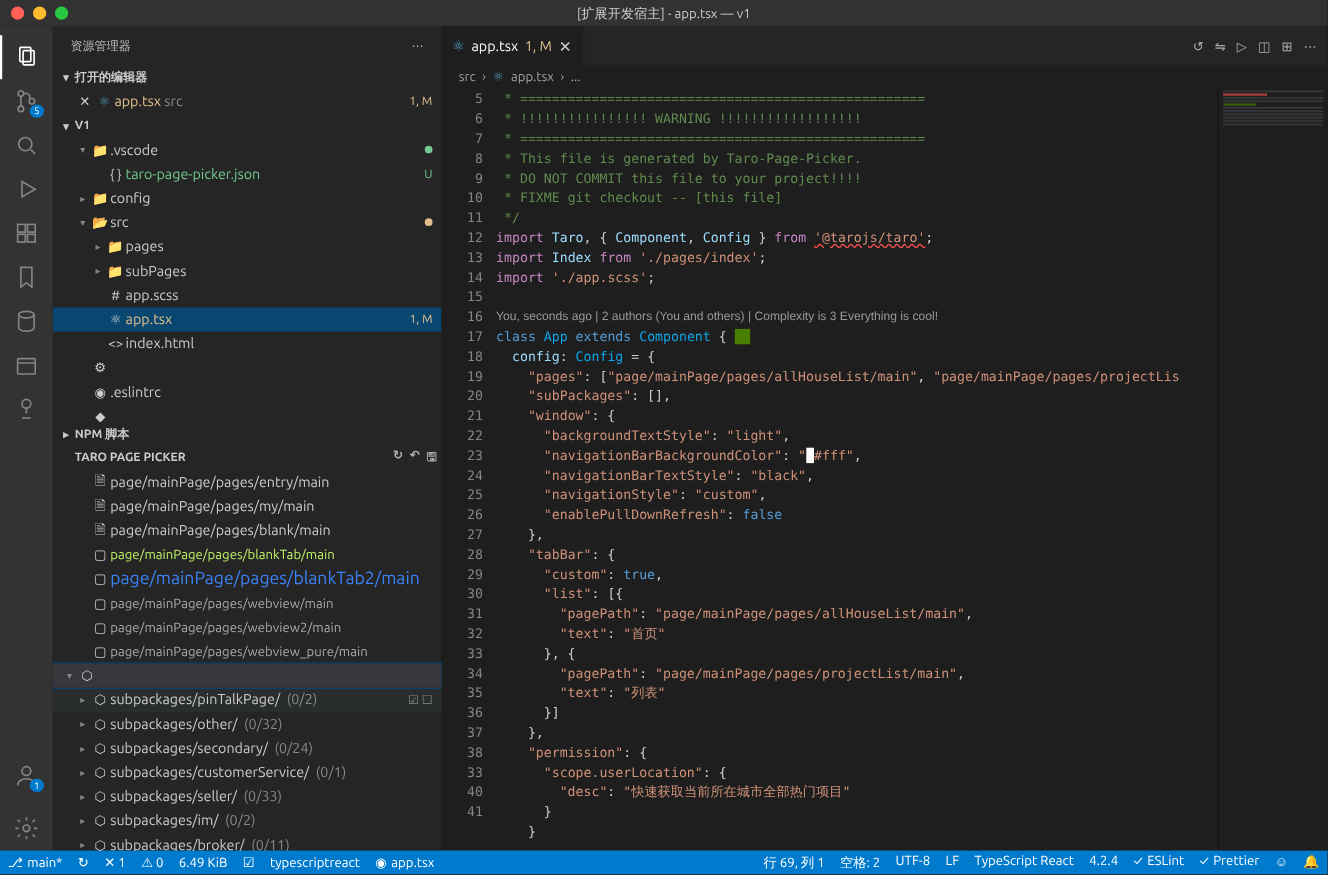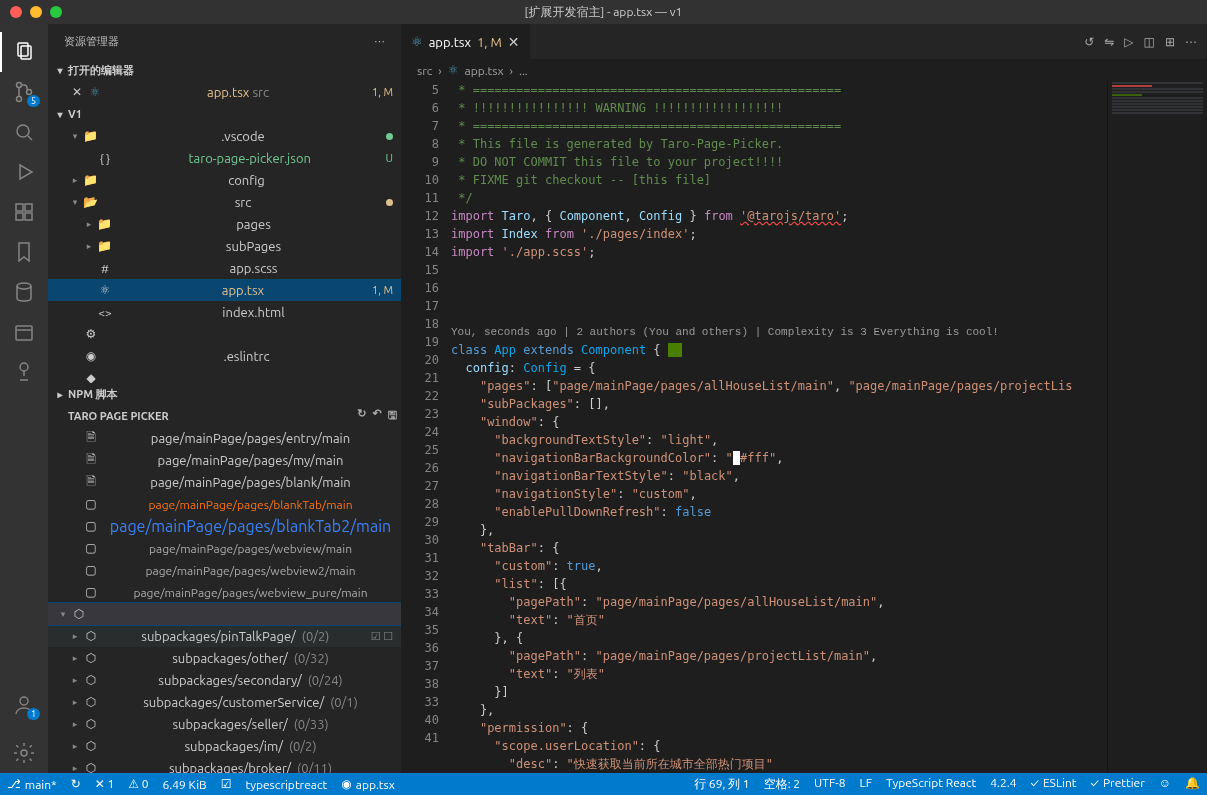--- a/index.html
+++ b/index.html
@@ -38,21 +38,21 @@
 .sb-header { height: 35px; display: flex; align-items: center; justify-content: space-between; padding: 0 16px; color: #bbbbbb; font-size: 11px; }
 .section-hdr { display: flex; align-items: center; height: 22px; padding: 0 4px; font-size: 11px; font-weight: 700; color: #ccc; cursor: pointer; }
 .section-hdr .chev { width: 16px; text-align: center; font-size: 10px; }
 .section-hdr .actions { margin-left: auto; display: flex; gap: 6px; color: #aaa; }
 .tree { font-size: 13px; }
 .tree-row { display: flex; align-items: center; height: 22px; padding-left: 8px; color: #ccc; }
 .tree-row.sel { background: #094771; }
 .tree-row.sel-outline { background: #37373d; outline: 1px solid #094771; }
 .tree-row .chev { width: 14px; font-size: 9px; color: #888; display: inline-block; text-align: center; }
 .tree-row .ico { width: 18px; text-align: center; font-size: 12px; }
-.tree-row .lbl { flex: 1; white-space: nowrap; overflow: hidden; text-align: center; }
+.tree-row .lbl { flex: 1; white-space: nowrap; overflow: hidden; }
 .tree-row .meta { margin-right: 8px; color: #888; font-size: 11px; }
 .orange { color: #e2c08d !important; }
 .green { color: #73c991 !important; }
 .dim { color: #888; }
 .ind1 { padding-left: 20px; }
 .ind2 { padding-left: 34px; }
 .scroll-sec { overflow-y: auto; flex-shrink: 0; }
 .pp-list { flex: 1; overflow-y: auto; }
 
 .editor { flex: 1; display: flex; flex-direction: column; background: #1e1e1e; position: relative; }
@@ -68,21 +68,21 @@
 .mm-line { height: 2px; margin: 1px 4px; background: #3a3d41; }
 .mm-err { background: #f14c4c; }
 .mm-grn { background: #487e02; }
 
 .tok-c { color: #608b4e; }
 .tok-k { color: #569cd6; }
 .tok-k2 { color: #c586c0; }
 .tok-t { color: #0ea5e9; }
 .tok-s { color: #ce9178; }
 .tok-p { color: #9cdcfe; }
-.codelens { color: #999999; font-size: 11px; font-family: Liberation Mono, monospace; margin-top: 44px; }
+.codelens { color: #999999; font-size: 11px; font-family: Liberation Sans, sans-serif; }
 .sq-underline { text-decoration: wavy underline #f14c4c; }
 
 .statusbar { height: 22px; background: #007acc; color: #fff; display: flex; align-items: center; font-size: 12px; }
 .sb-item { padding: 0 7px; display: flex; align-items: center; gap: 4px; height: 100%; }
 .sb-right { margin-left: auto; display: flex; }
 svg { display: block; }
 .dot-mod { width: 7px; height: 7px; border-radius: 50%; display: inline-block; }
 </style>
 </head>
 <body>
@@ -289,21 +289,21 @@
         <div class="tree-row ind2">
           <span class="ico">🗎</span>
           <span class="lbl" style="font-size:13px">page/mainPage/pages/my/main</span>
         </div>
         <div class="tree-row ind2">
           <span class="ico">🗎</span>
           <span class="lbl" style="font-size:13px">page/mainPage/pages/blank/main</span>
         </div>
         <div class="tree-row ind2">
           <span class="ico">▢</span>
-          <span class="lbl" style="font-size:12px;color:#f97316">page/mainPage/pages/blankTab/main</span>
+          <span class="lbl" style="font-size:12px;color:#bef264">page/mainPage/pages/blankTab/main</span>
         </div>
         <div class="tree-row ind2">
           <span class="ico">▢</span>
           <span class="lbl" style="font-size:16px;color:#3b82f6">page/mainPage/pages/blankTab2/main</span>
         </div>
         <div class="tree-row ind2">
           <span class="ico">▢</span>
           <span class="lbl" style="font-size:12px;color:#aaa">page/mainPage/pages/webview/main</span>
         </div>
         <div class="tree-row ind2">

